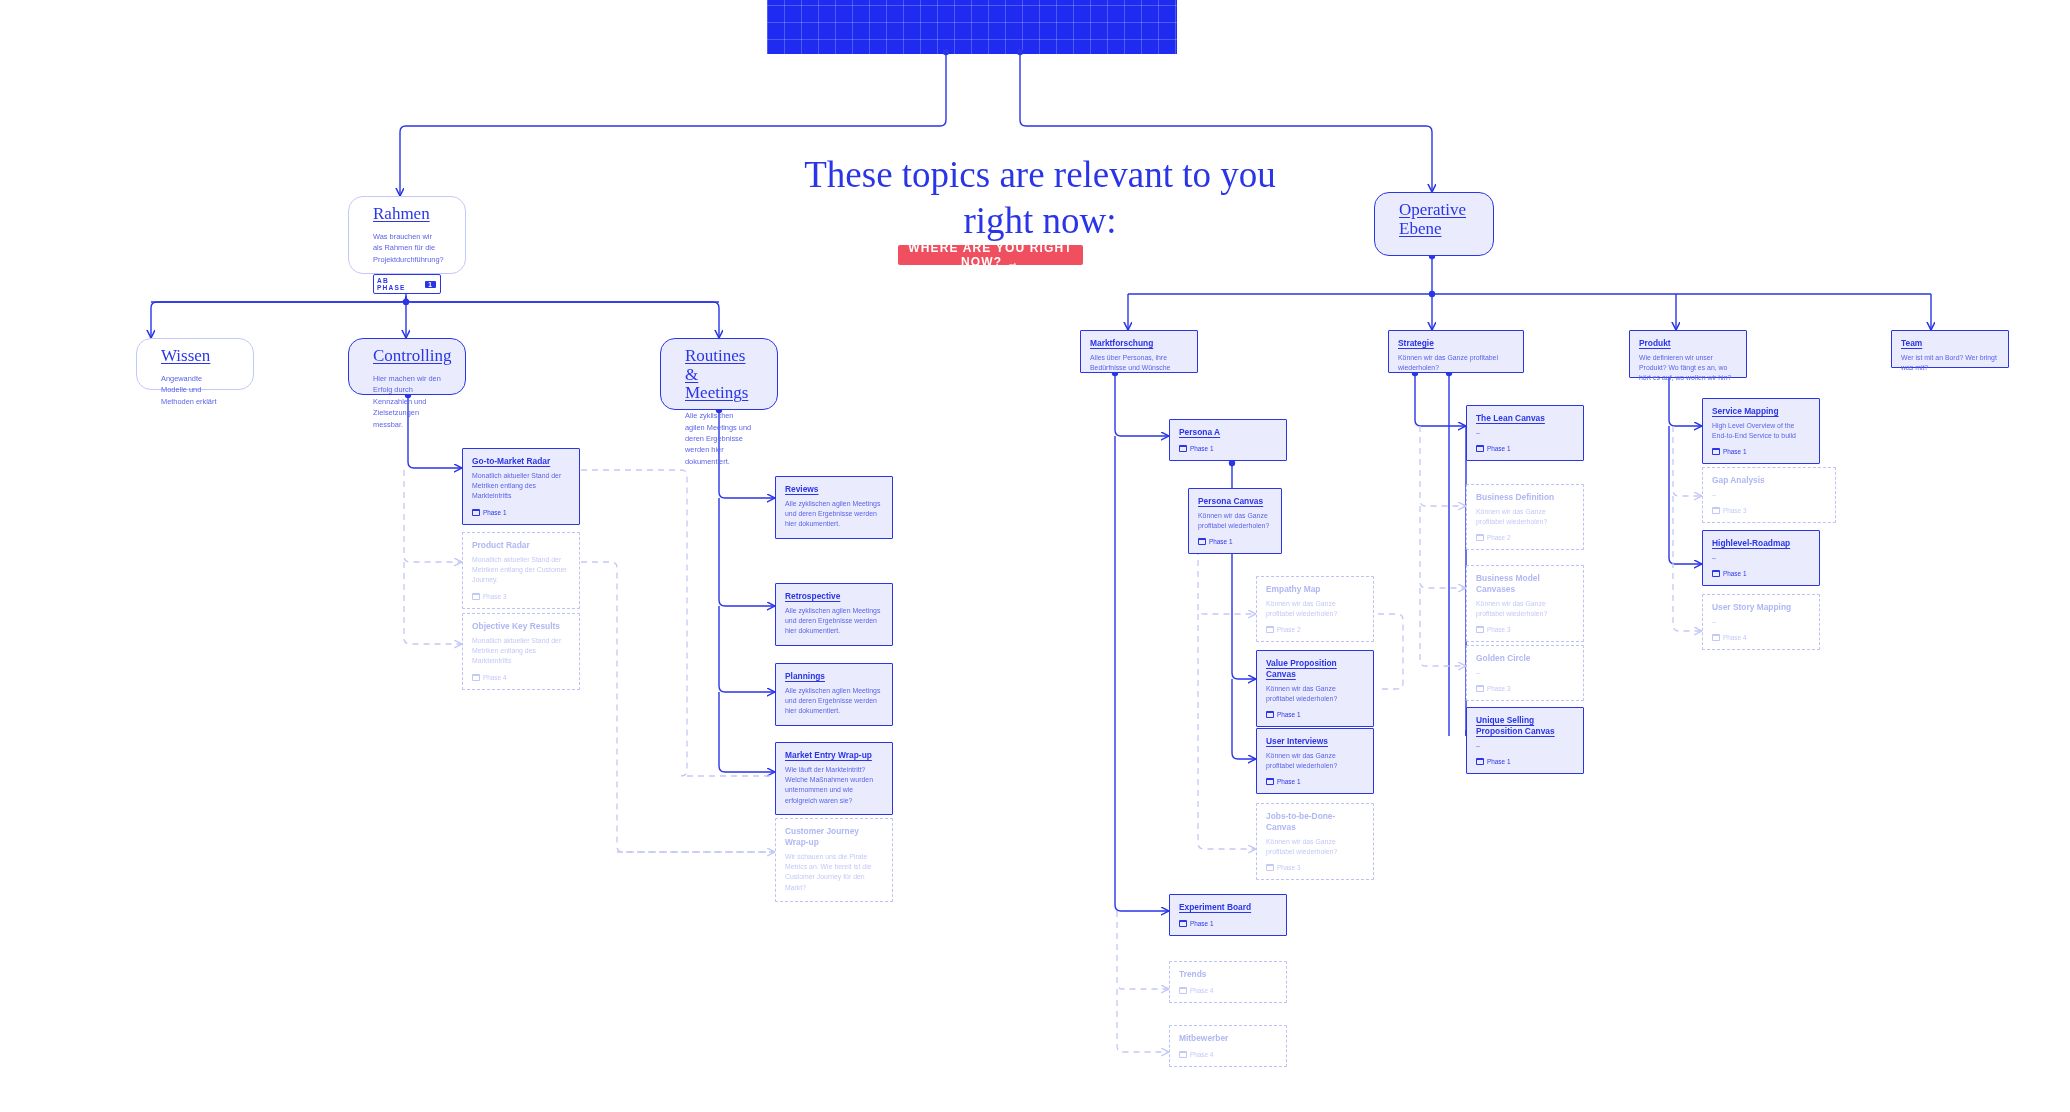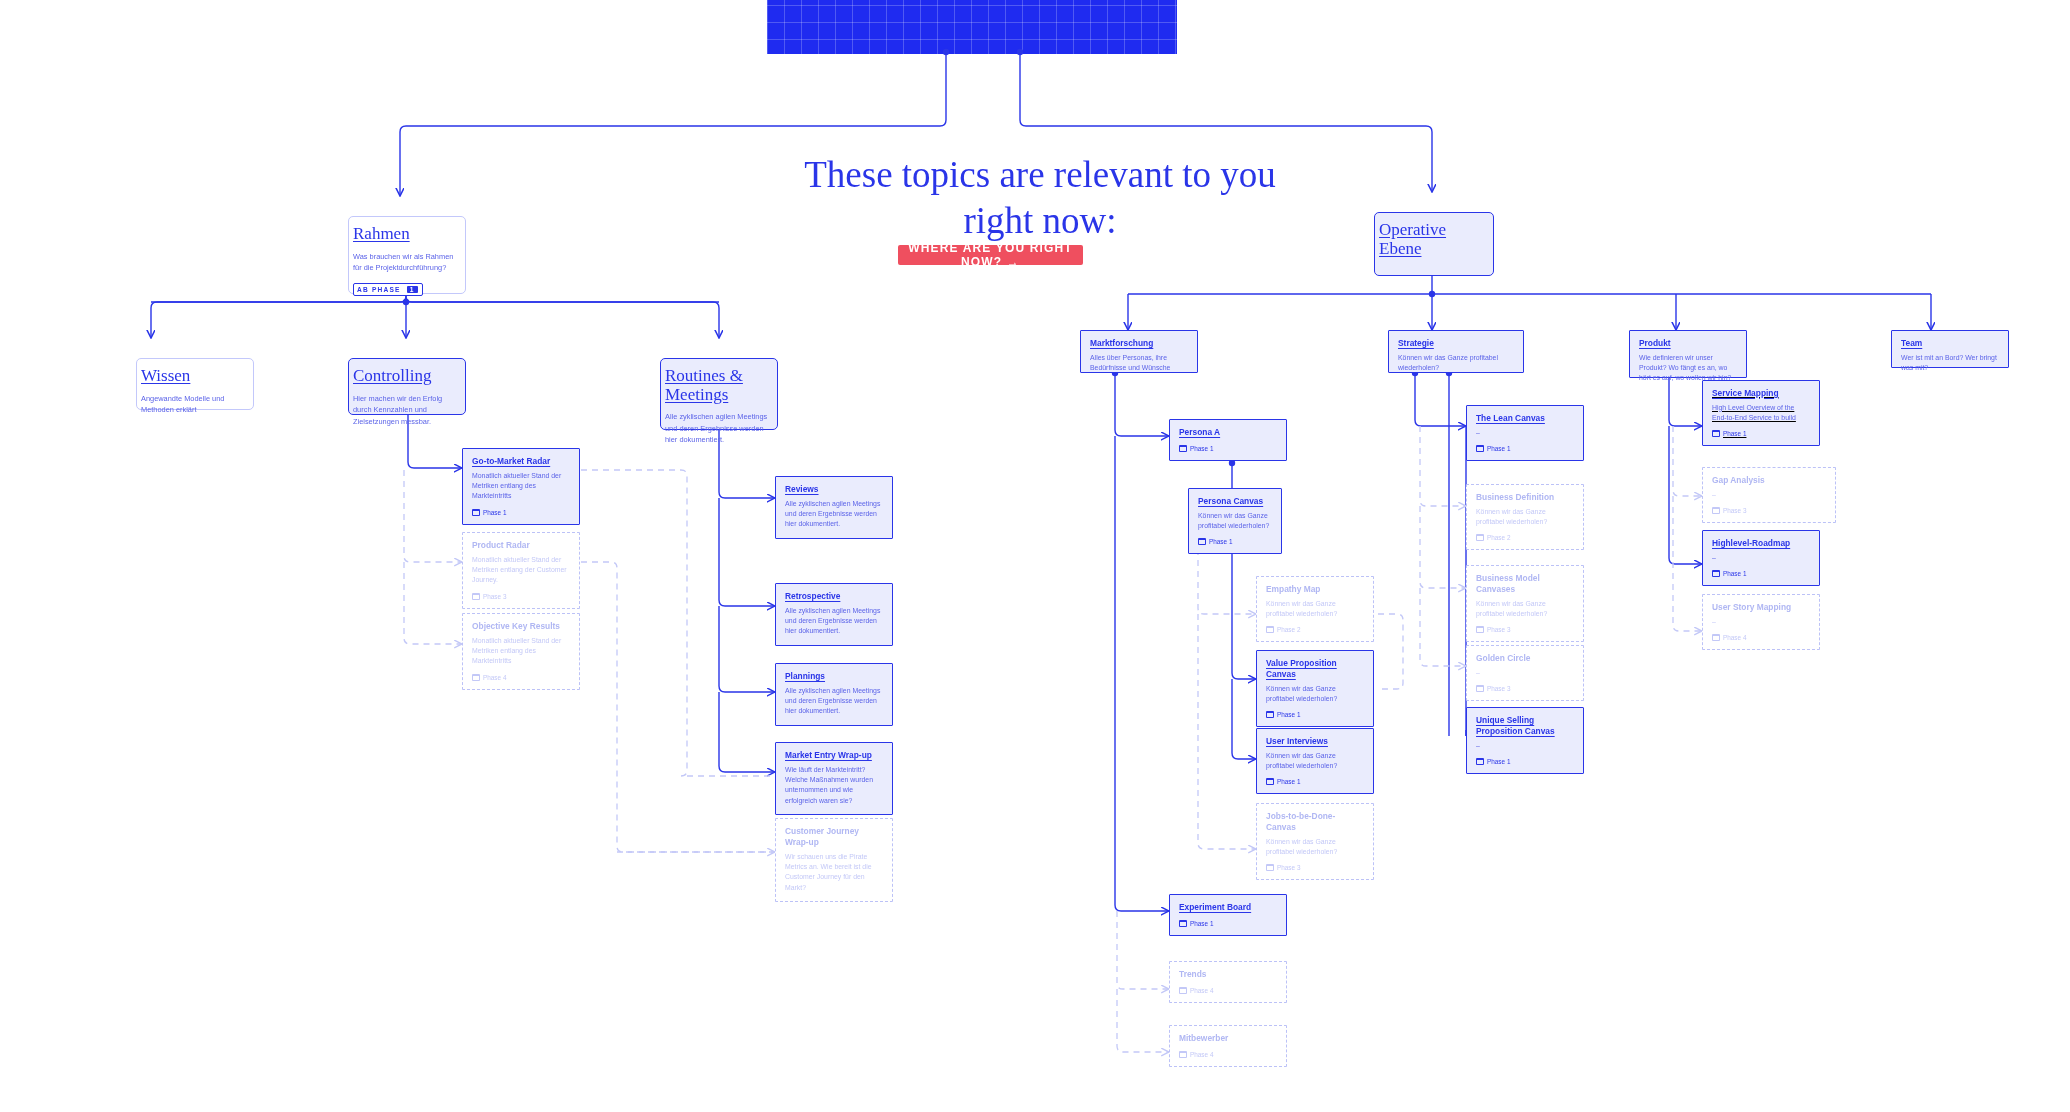--- a/index.html
+++ b/index.html
@@ -21,21 +21,21 @@
   
   .headline { position:absolute; left:640px; top:152px; width:800px; text-align:center;
     font-family:"Liberation Serif", serif; color:#2a35e8; font-size:37px; line-height:1.24; font-weight:400; }
   .cta { position:absolute; left:898px; top:245px; width:185px; height:20px;
     background:#ef4f5f; color:#fff; border:none; border-radius:2px;
     font-family:"Liberation Sans", sans-serif; font-size:12px; font-weight:700;
     letter-spacing:1.15px; display:flex; align-items:center; justify-content:center;
     cursor:pointer; }
 
   
-  .node { position:absolute; border-radius:5px; padding:8px 4px;margin-top:20px; }
+  .node { position:absolute; border-radius:15px; padding:8px 24px; }
   .node.lvl1 { border:1.4px solid #c3c8fb; background:#fff; }
   .node.lvl1.active { border:1.6px solid #2a35e8; background:#eaecfd; }
   .node .t1 { font-family:"Liberation Serif", serif; color:#2a35e8; font-size:17px; line-height:1.1;
     text-decoration:underline; text-underline-offset:2px; }
   .node .d1 { color:#5b63e8; font-size:7.4px; line-height:1.55; margin-top:7px; }
 
   .badge { display:inline-flex; align-items:center; gap:4px; margin-top:9px;
     border:1.2px solid #2a35e8; color:#2a35e8; background:#fff; border-radius:2px;
     padding:2px 4px 2px 3px; font-size:6.6px; font-weight:700; letter-spacing:1.2px; }
   .badge .n { background:#2a35e8; color:#fff; padding:0 3px; margin-left:2px; border-radius:1px; }
@@ -363,21 +363,21 @@
       </div>
     </div>
     <div class="leaf on" style="left: 1466px; top: 707px; width: 118px;">
       <div class="lt">Unique Selling Proposition Canvas</div>
       <div class="ld">–</div>
       <div class="ph">
         <span class="phIco"></span>
         <span>Phase 1</span>
       </div>
     </div>
-    <div class="leaf on" style="left: 1702px; top: 380px; width: 118px; text-decoration: underline;">
+    <div class="leaf on" style="left: 1702px; top: 398px; width: 118px;">
       <div class="lt">Service Mapping</div>
       <div class="ld">High Level Overview of the End-to-End Service to build</div>
       <div class="ph">
         <span class="phIco"></span>
         <span>Phase 1</span>
       </div>
     </div>
     <div class="leaf off" style="left: 1702px; top: 467px; width: 134px;">
       <div class="lt">Gap Analysis</div>
       <div class="ld">–</div>

